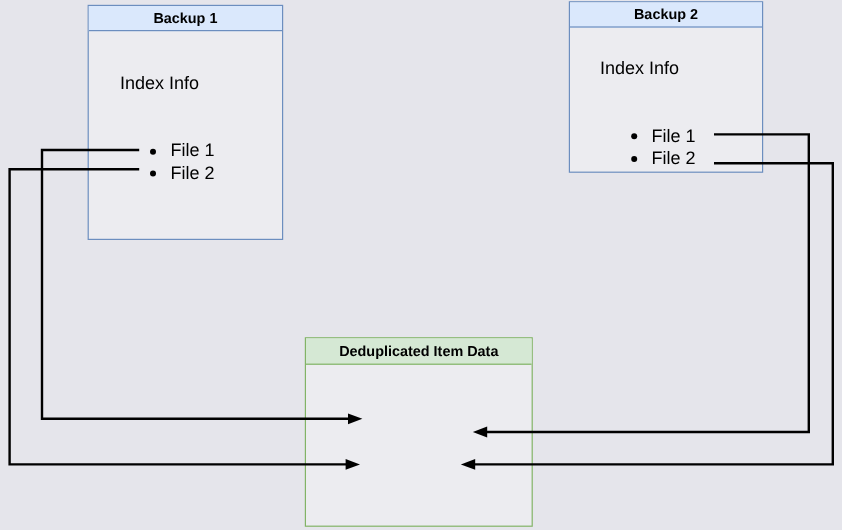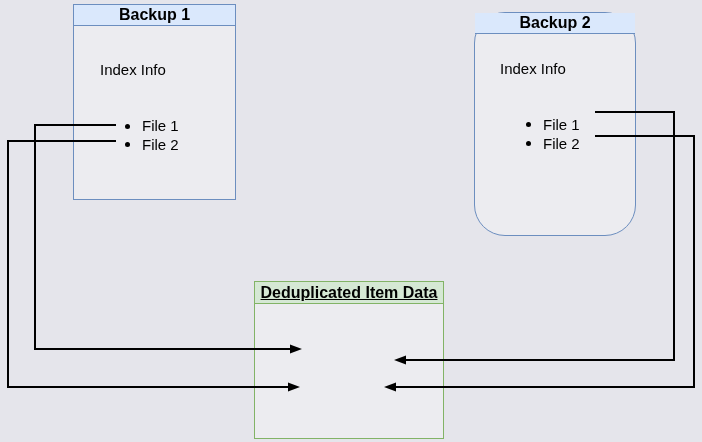--- a/index.html
+++ b/index.html
@@ -22,27 +22,27 @@
     background: rgba(255,255,255,0.28);
   }
   .box.blue  { border-color: #6c8ebf; }
   .box.green { border-color: #82b366; }
   .box-title {
     position: absolute;
     left: 0; right: 0; top: 0;
     display: flex;
     align-items: center;
     justify-content: center;
-    font-size: 16px;
+    font-size: 12px;
     font-weight: bold;
     border-bottom: 1px solid;
     box-sizing: border-box;
   }
   .blue  .box-title { background: #dae8fc; border-color: #6c8ebf; height: 21px; }
-  .green .box-title { background: #d5e8d4; border-color: #82b366; height: 22px; text-decoration: underline; }
+  .green .box-title { background: #d5e8d4; border-color: #82b366; height: 22px; }
   .index-label {
     position: absolute;
     font-size: 15px;
     line-height: 18px;
     white-space: nowrap;
   }
   ul.items {
     list-style: none;
     margin: 0;
     padding: 0;
@@ -90,21 +90,21 @@
 
   <div class="box blue" style="left:73px; top:4px; width:163px; height:196px;">
     <div class="box-title">Backup 1</div>
     <div class="index-label" style="left:26px; top:56px;">Index Info</div>
     <ul class="items lh185" style="top:112px;">
       <li>File 1</li>
       <li>File 2</li>
     </ul>
   </div>
 
-  <div class="box blue" style="left:474px; top:12px; width:162px; height:224px;border-radius:31px;">
+  <div class="box blue" style="left:474px; top:1px; width:162px; height:143px;">
     <div class="box-title">Backup 2</div>
     <div class="index-label" style="left:25px; top:47px;">Index Info</div>
     <ul class="items lh19" style="top:102px;">
       <li>File 1</li>
       <li>File 2</li>
     </ul>
   </div>
 
   <div class="box green" style="left:254px; top:281px; width:190px; height:158px;">
     <div class="box-title">Deduplicated Item Data</div>

